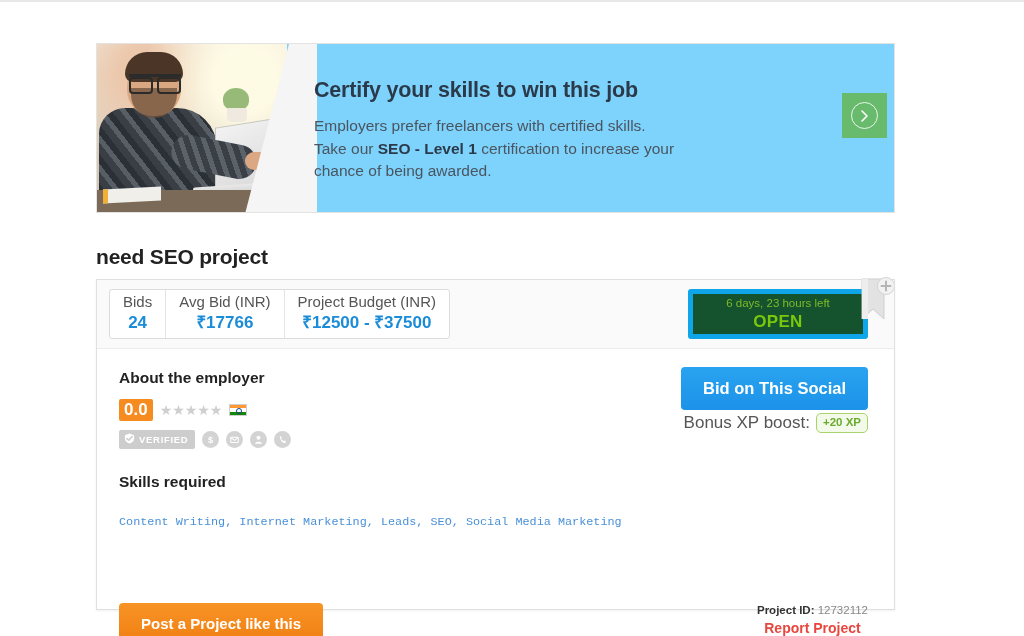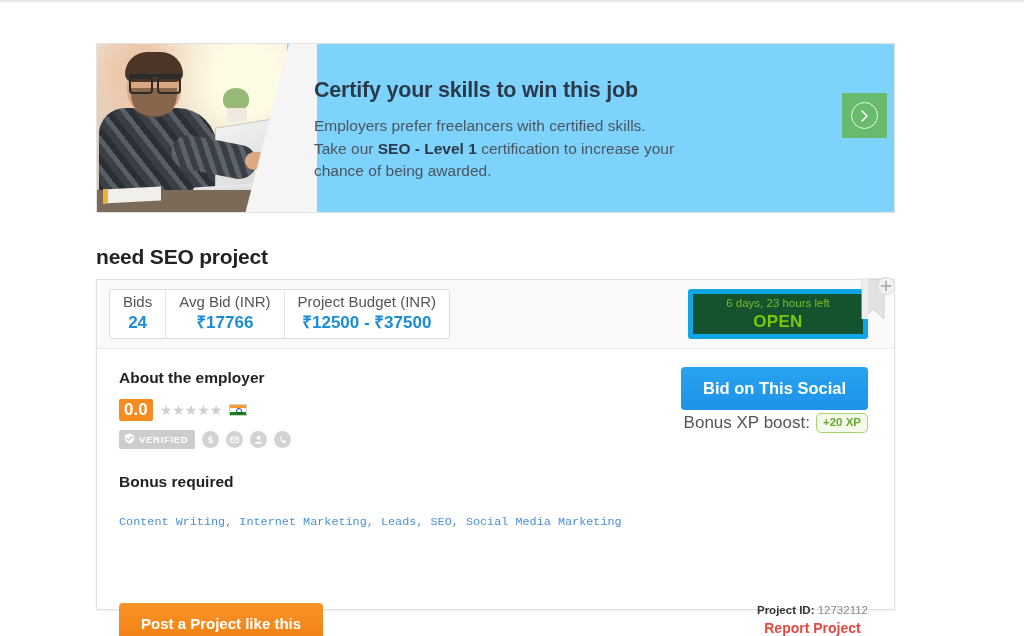--- a/index.html
+++ b/index.html
@@ -273,21 +273,21 @@
             </svg>
         </span>
         <span class="badge-ico">
           <svg width="15" height="15" viewBox="0 0 16 16">
               <circle cx="8" cy="8" r="7.5" fill="#d3d3d3"></circle>
               <path d="M5.2 4.6 c1.1-0.6 1.7 0.6 2 1.3 0.2 0.6-0.6 0.9-0.5 1.4 0.2 0.9 1.3 2 2.2 2.2 0.5 0.1 0.8-0.7 1.4-0.5 0.7 0.3 1.9 0.9 1.3 2 -0.7 1.2-2.6 0.9-4.2-0.7 -1.6-1.6-2-3.6-2.2-5.7z" fill="#ffffff"></path>
             </svg>
         </span>
       </div>
 
-      <div class="h-sec skills-head">Bonus required</div>
+      <div class="h-sec skills-head">Skills required</div>
       <div class="skills-links">Content Writing, Internet Marketing, Leads, SEO, Social Media Marketing</div>
 
       <button class="btn-post">Post a Project like this</button>
 
       <button class="btn-bid">Bid on This Social</button>
       <div class="xp-row">
         <span class="xp-label">Bonus XP boost:</span>
         <span class="xp-badge">+20 XP</span>
       </div>
 

